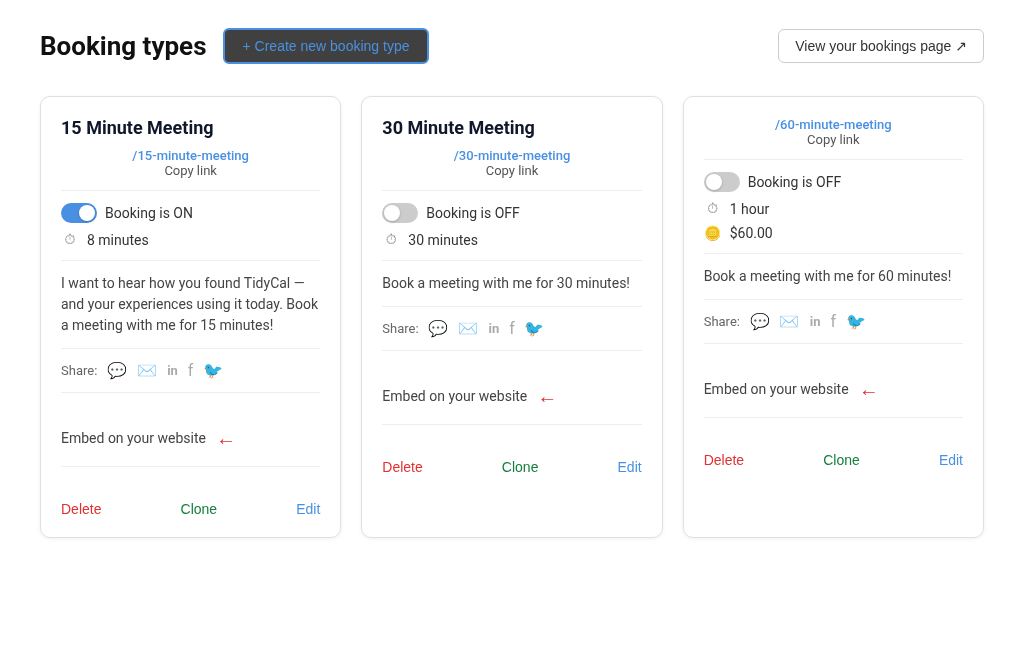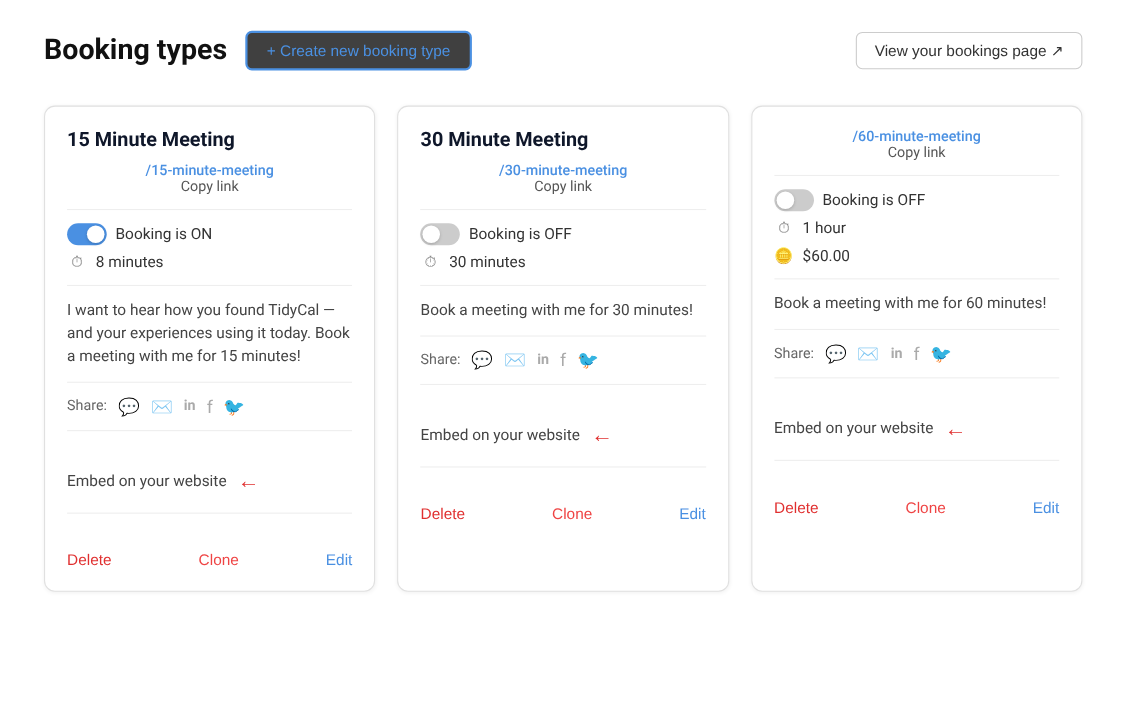--- a/index.html
+++ b/index.html
@@ -215,21 +215,21 @@
     }
     .action-delete {
       color: #e03030;
       font-size: 14px;
       cursor: pointer;
       background: none;
       border: none;
       font-weight: 500;
     }
     .action-clone {
-      color: #ef4444;
+      color: #15803d;
       font-size: 14px;
       cursor: pointer;
       background: none;
       border: none;
       font-weight: 500;
     }
     .action-edit {
       color: #4a90e2;
       font-size: 14px;
       cursor: pointer;

